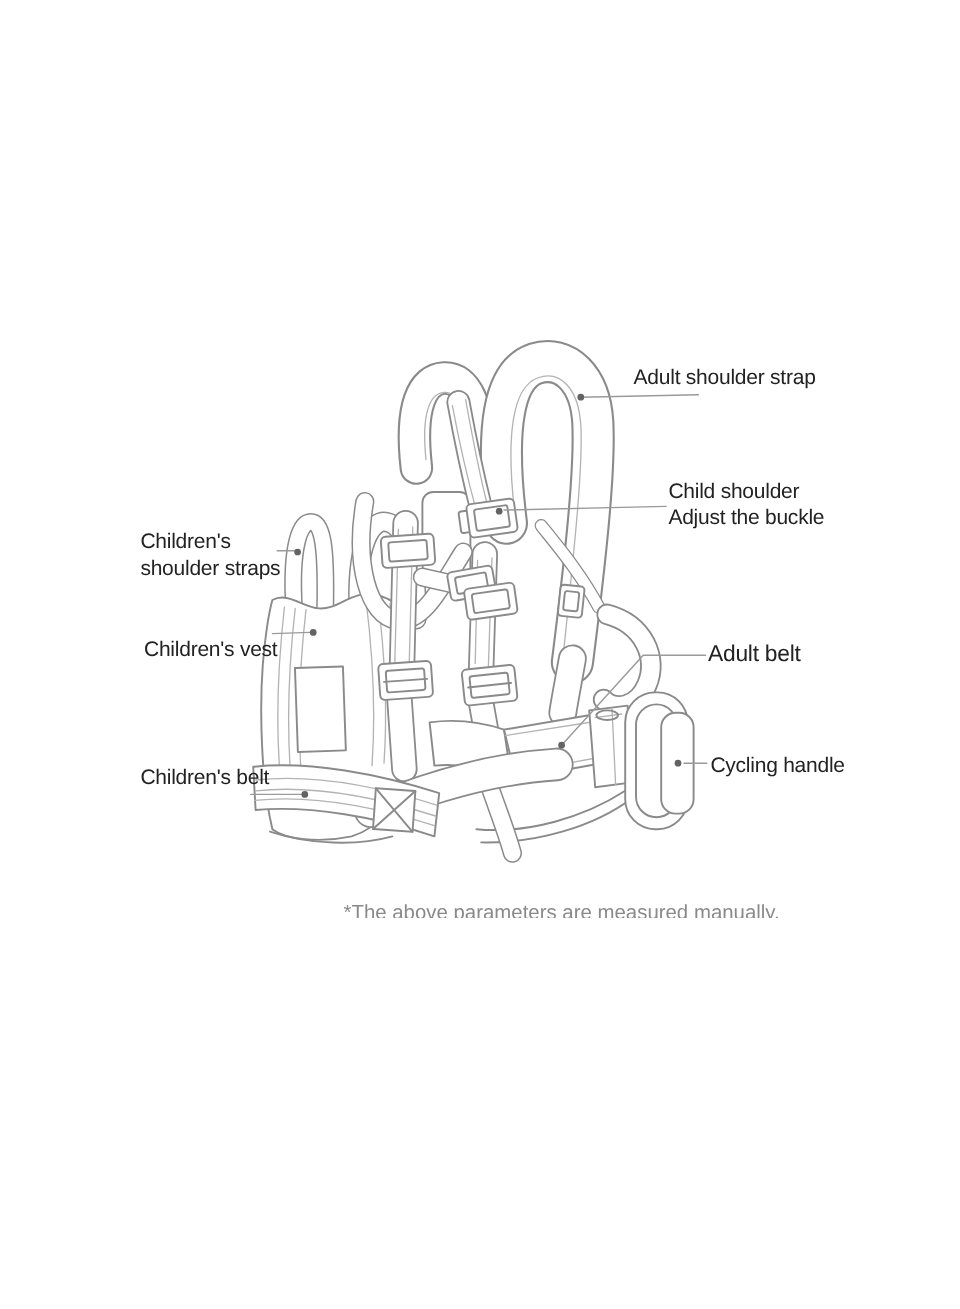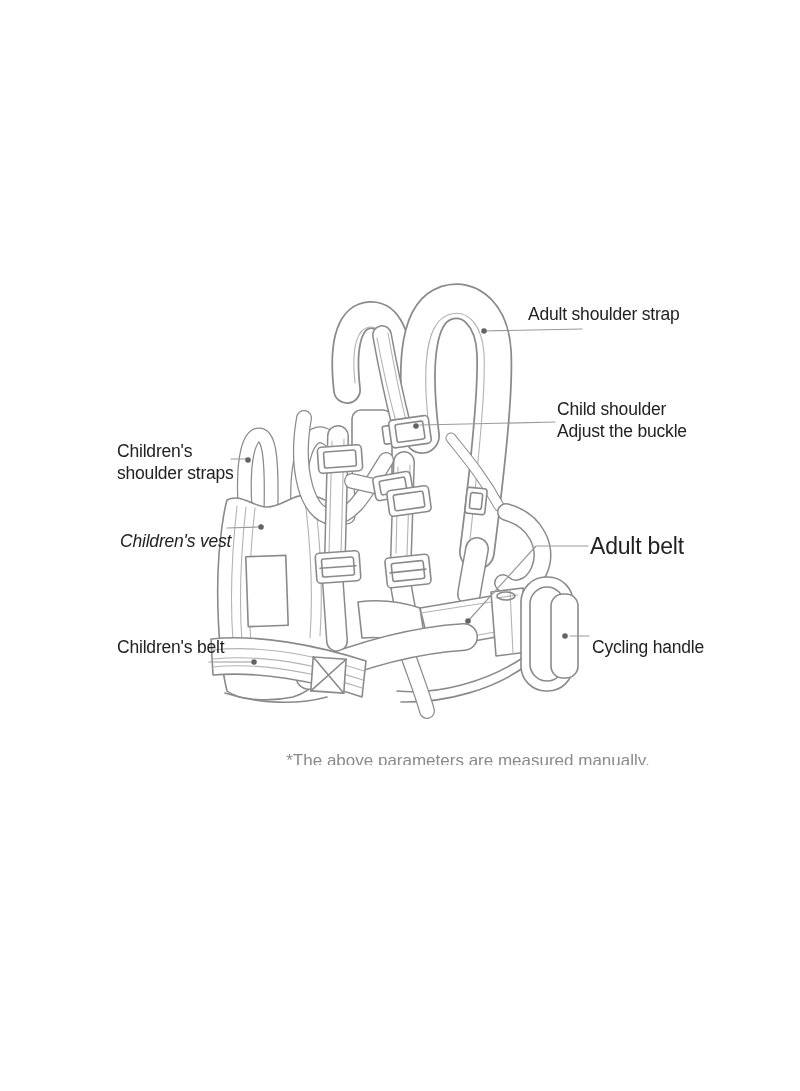--- a/index.html
+++ b/index.html
@@ -200,25 +200,25 @@
   <div class="lbl" style="left:557px;top:398px;">
     <div>Child shoulder</div>
     <div>Adjust the buckle</div>
   </div>
 
   <div class="lbl" style="left:117px;top:440px;">
     <div>Children's</div>
     <div>shoulder straps</div>
   </div>
 
-  <div class="lbl" style="left:120px;top:530px;font-style:italic;">Children's vest</div>
+  <div class="lbl" style="left:120px;top:530px;">Children's vest</div>
 
   <div class="lbl" style="left:117px;top:636px;text-align:right;">Children's belt</div>
 
-  <div class="lbl" style="left:590px;top:535px;font-size:23px;">Adult belt</div>
-
-  <div class="lbl" style="left:592px;top:626px;margin-top:10px;">Cycling handle</div>
+  <div class="lbl" style="left:590px;top:535px;font-size:19px;">Adult belt</div>
+
+  <div class="lbl" style="left:592px;top:626px;">Cycling handle</div>
 
   <div class="foot">
     <div>*The above parameters are measured manually,</div>
   </div>
 
 </div>
 
 </body></html>

